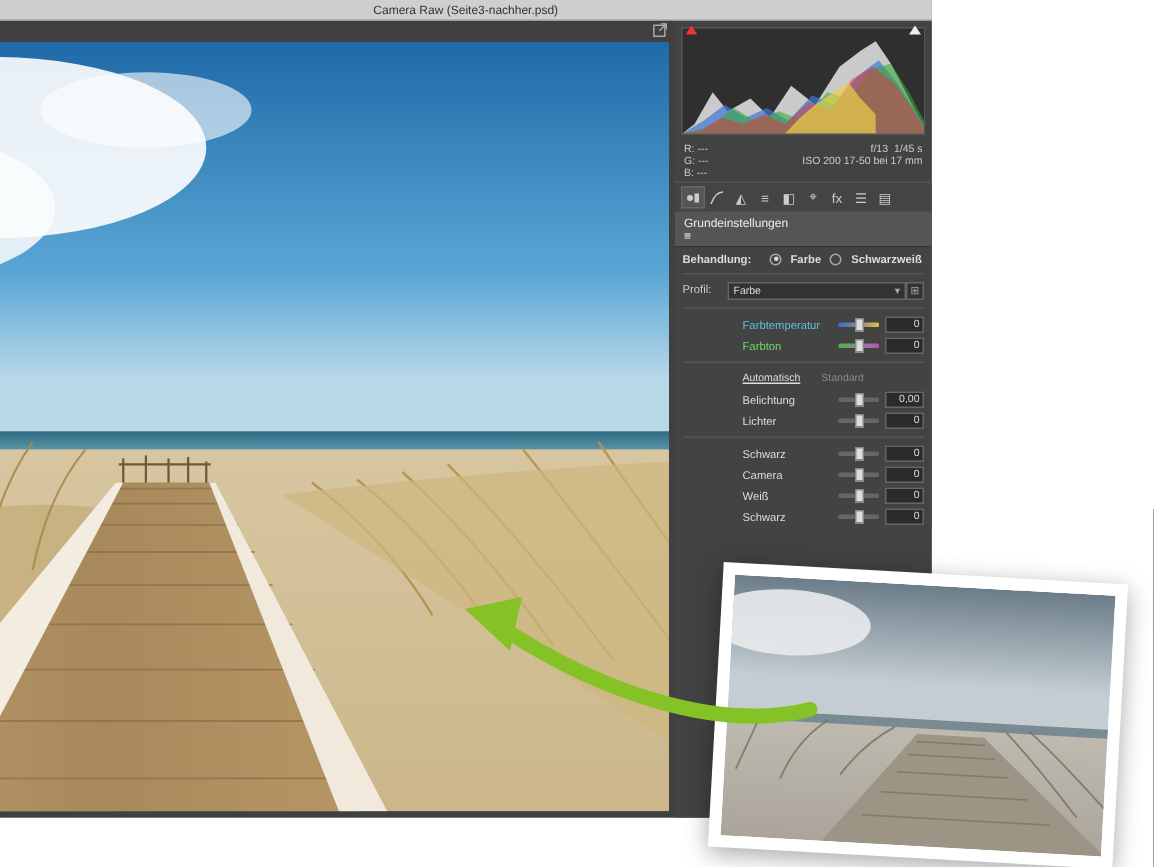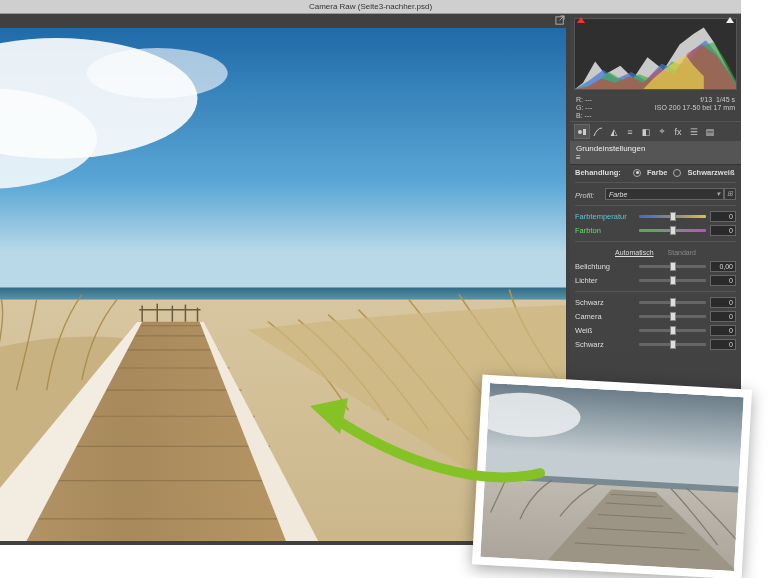--- a/index.html
+++ b/index.html
@@ -1,18 +1,18 @@
 <!DOCTYPE html>
 <html><head>
 <meta charset="utf-8">
 <style>
 * { box-sizing: border-box; margin: 0; padding: 0; font-family: "Helvetica Neue", Arial, sans-serif; }
 body { width: 769px; height: 578px; background: #fff; overflow: hidden; position: relative; }
 
-.app { position: absolute; top: 0; left: 0; width: 741px; height: 545px; background: #a16207; display: flex; flex-direction: column; }
+.app { position: absolute; top: 0; left: 0; width: 621px; height: 545px; background: #a16207; display: flex; flex-direction: column; }
 .titlebar { height: 14px; background: #cfcfcf; display: flex; align-items: center; justify-content: center; font-size: 8px; color: #333; border-bottom: 1px solid #999; }
 .main { flex: 1; display: flex; background: #404040; }
 .preview-col { flex: 1; display: flex; flex-direction: column; }
 .preview-top { height: 14px; display: flex; justify-content: flex-end; padding-right: 4px; }
 .preview-top .ico { width: 12px; height: 12px; color: #b0b0b0; display:flex;align-items:center;justify-content:center;}
 .preview-area { flex: 1; background: #3a3a3a; margin: 0 4px 4px 0; position: relative; overflow: hidden; }
 
 
 .beach-svg { width: 100%; height: 100%; display: block; }
 
@@ -26,32 +26,32 @@
 .meta-col { display:flex; flex-direction:column; gap:1px; }
 .meta-right { text-align:right; }
 
 .tool-row { display:flex; gap:0; padding: 2px 4px; border-top:1px solid #555; border-bottom:1px solid #555; background:#444; }
 .tool-row .tico { width: 16px; height: 15px; display:flex; align-items:center; justify-content:center; color:#ccc; font-size:9px; border:1px solid transparent;}
 .tool-row .tico.active { background:#555; border-color:#666; }
 
 .section-hdr { background:#555; padding:2px 6px; font-size:8px; color:#eee; display:flex; justify-content:space-between; border-bottom:1px solid #333;flex-direction:column;}
 .panel { padding: 3px 5px; display:flex; flex-direction:column; gap:3px; background:#434343; }
 
-.row { display:flex; align-items:flex-end; gap:0; font-size:7.5px;font-style:italic; }
+.row { display:flex; align-items:flex-start; gap:0; font-size:7.5px; }
 .row .lbl { width: 56px; color:#ccc; }
 .row .sel { flex:1; background:#333; border:1px solid #666; height:12px; font-size:7px; padding-left:3px; color:#ddd; display:flex; align-items:center; position:relative;}
 .row .sel::after { content:"▾"; position:absolute; right:3px; font-size:7px; color:#aaa;}
 .icon-btn { width:12px; height:12px; background:#333; border:1px solid #666; display:flex;align-items:center;justify-content:center;color:#aaa;font-size:7px;}
 
 .radio-row { display:flex; align-items:center; gap:6px; font-size:7.5px;font-weight:bold;}
 .radio-row .r { width:8px;height:8px;border-radius:50%;border:1px solid #aaa; display:inline-block; position:relative;}
 .radio-row .r.on::after { content:""; position:absolute; inset:1.5px; background:#ddd; border-radius:50%;}
 
 .slider-row { display:flex; align-items:center; gap:4px; font-size:7.5px; }
-.slider-row .slbl { width:60px; color:#ddd; }
+.slider-row .slbl { width:60px; color:#ddd;margin-left:40px; }
 .slider-row.temp .slbl { color:#5ec4d6; }
 .slider-row.tint .slbl { color:#6bdc6b; }
 .slider-row .track { flex:1; height:7px; position:relative; display:flex; align-items:center; }
 .slider-row .track .bar { width:100%; height:3px; background:#666; border-radius:1px;}
 .slider-row .track.temp .bar { background: linear-gradient(90deg,#3a6bd8,#888,#e0c040); }
 .slider-row .track.tint .bar { background: linear-gradient(90deg,#49b24d,#888,#c04ec0); }
 .slider-row .track .knob { position:absolute; left:50%; transform:translateX(-50%); width:6px;height:9px; background:#ddd; border:1px solid #888; }
 .slider-row .val { width:26px; height:11px; background:#2b2b2b; border:1px solid #666; font-size:7px; text-align:right; padding-right:2px; line-height:10px;}
 
 .mid-head { display:flex; justify-content:center; gap:14px; font-size:7px; padding:2px 0; }

